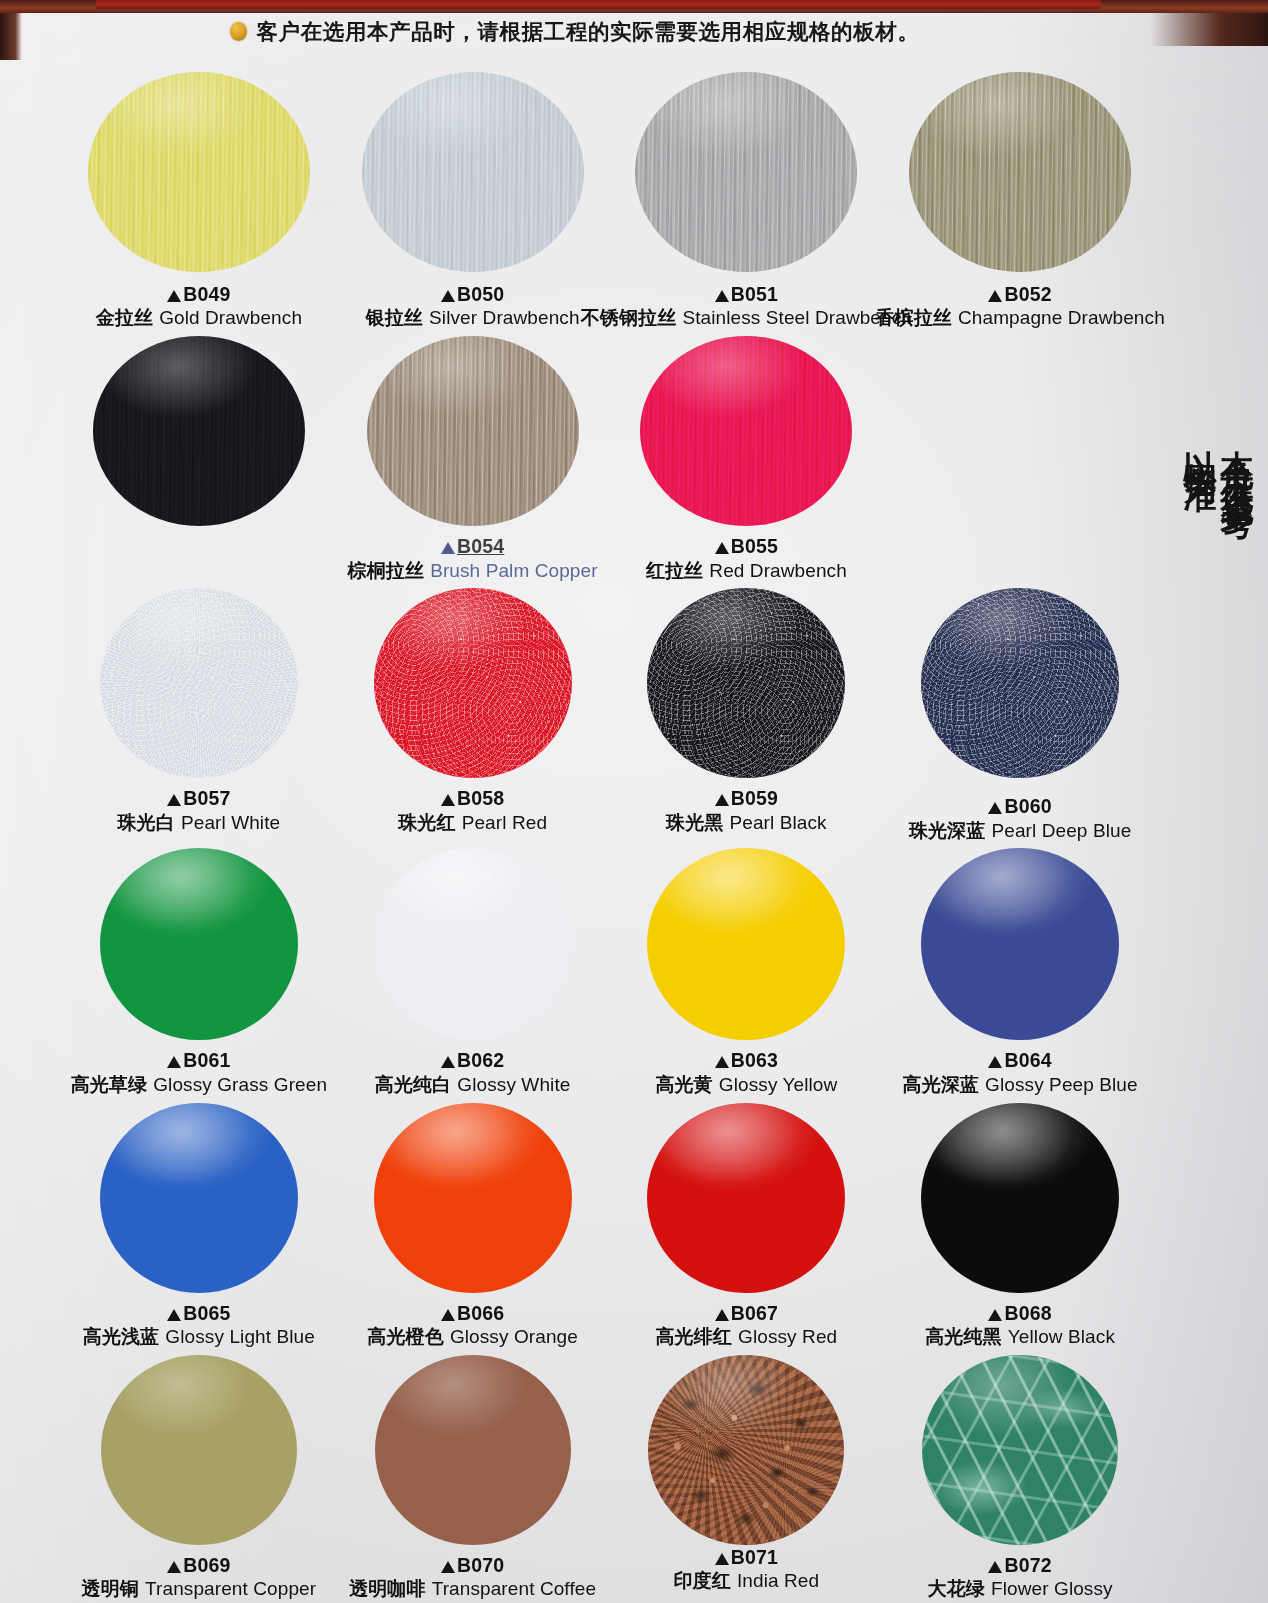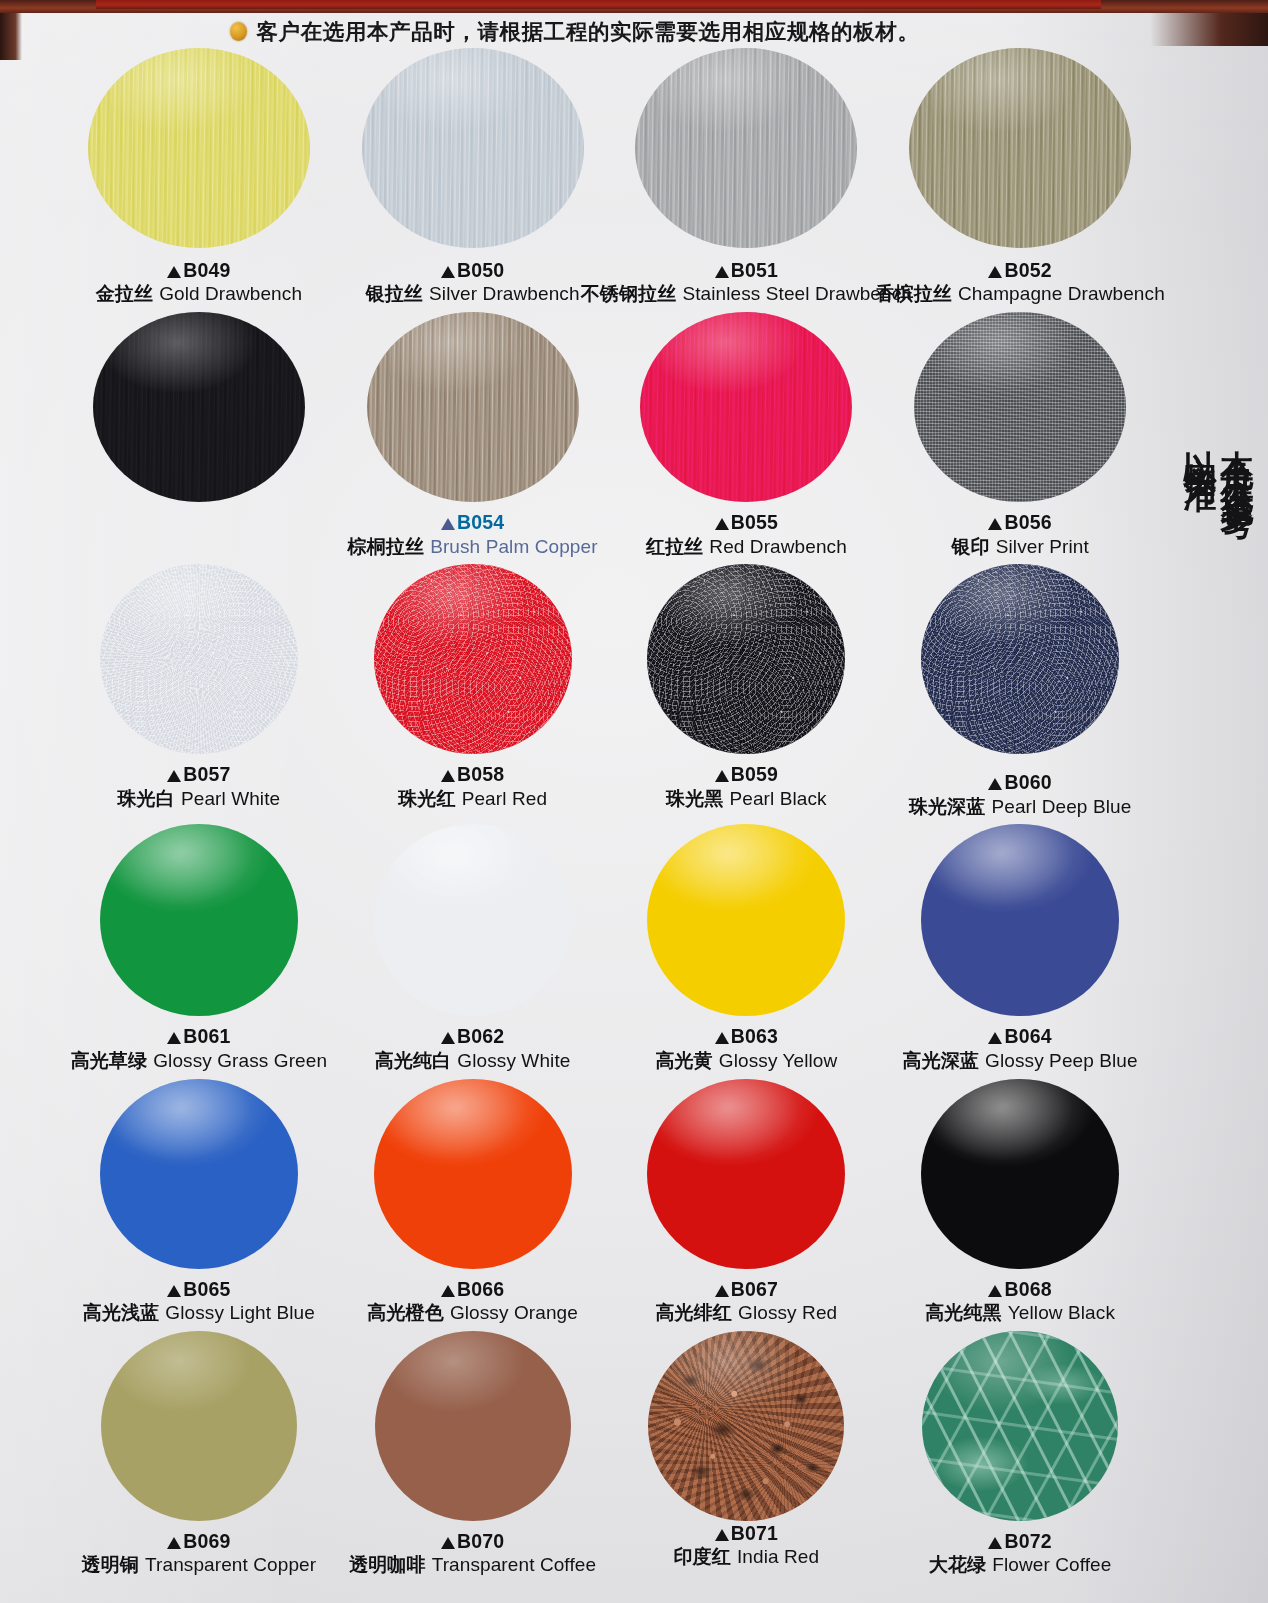--- a/index.html
+++ b/index.html
@@ -92,21 +92,21 @@
     letter-spacing: 0.6px;
     color: #18181a;
     font-family: "DejaVu Sans", "Liberation Sans", sans-serif;
     font-weight: 600;
     white-space: nowrap;
   }
 
   
   #grid {
     position: absolute;
-    left: 62px; top: 36px;
+    left: 62px; top: 60px;
     width: 1095px;
     z-index: 3;
   }
   .row {
     display: flex;
     width: 1095px;
   }
   .cell {
     width: 273.75px;
     position: relative;
@@ -160,21 +160,21 @@
     font-size: 19px;
     white-space: nowrap;
     font-family: "DejaVu Sans", "Liberation Sans", sans-serif;
     letter-spacing: 0.1px;
   }
   .name-line .cn { font-weight: 600; }
   .name-line .en { font-family: "Liberation Sans", sans-serif; }
 
   
   .code-tint .tri { border-bottom-color: #4b5b8e; }
-  .code-tint { color: #0369a1; }
+  .code-tint { color: #404040; text-decoration: underline; }
   .name-tint .en { color: #5a6a96; }
 
   
   #side-text {
     position: absolute;
     right: 14px; top: 424px;
     width: 118px;
     z-index: 4;
     display: flex;
     flex-direction: row-reverse;
@@ -374,31 +374,20 @@
           <div class="disc-wrap">
             <div class="disc" style="width: 212px; height: 190px; background: rgb(232, 24, 79);">
               <div class="tex brush"></div>
             </div>
           </div>
           <div class="labels" style="margin-top: 8px;">
             <div class="code-line"><span class="tri"></span><span>B055</span></div>
             <div class="name-line"><span class="cn">红拉丝</span> <span class="en">Red Drawbench</span></div>
           </div>
         </div>
-        <div class="cell">
-          <div class="disc-wrap">
-            <div class="disc" style="width: 212px; height: 190px; background: rgb(110, 111, 115);">
-              <div class="tex weave"></div>
-            </div>
-          </div>
-          <div class="labels" style="margin-top: 8px;">
-            <div class="code-line"><span class="tri"></span><span>B056</span></div>
-            <div class="name-line"><span class="cn">银印</span> <span class="en">Silver Print</span></div>
-          </div>
-        </div>
       </div>
       <div class="row" style="margin-top: 6px;">
         <div class="cell">
           <div class="disc-wrap">
             <div class="disc" style="width: 198px; height: 190px; background: rgb(223, 227, 234);">
               <div class="tex sparkle"></div>
               <div class="tex sparkle-fine"></div>
             </div>
           </div>
           <div class="labels" style="margin-top: 8px;">
@@ -550,21 +539,21 @@
           </div>
         </div>
         <div class="cell">
           <div class="disc-wrap">
             <div class="disc" style="width: 196px; height: 190px; background: rgb(47, 130, 101);">
               <div class="tex marble"></div>
             </div>
           </div>
           <div class="labels" style="margin-top: 8px;">
             <div class="code-line"><span class="tri"></span><span>B072</span></div>
-            <div class="name-line"><span class="cn">大花绿</span> <span class="en">Flower Coffee</span></div>
+            <div class="name-line"><span class="cn">大花绿</span> <span class="en">Flower Glossy</span></div>
           </div>
         </div>
       </div>
     </div>
 
   <div id="side-text">
     <div class="vcol">本色卡只供选色参考</div>
     <div class="vcol">以实物为准</div>
   </div>
 

